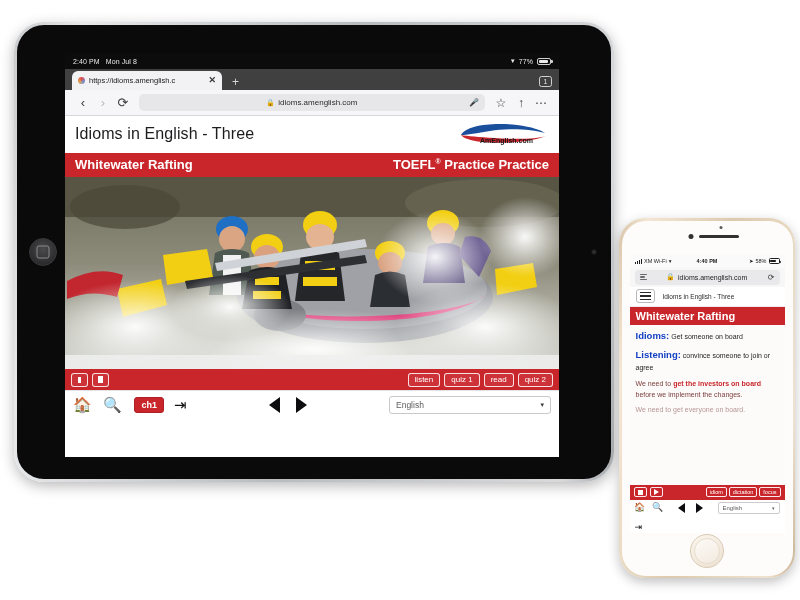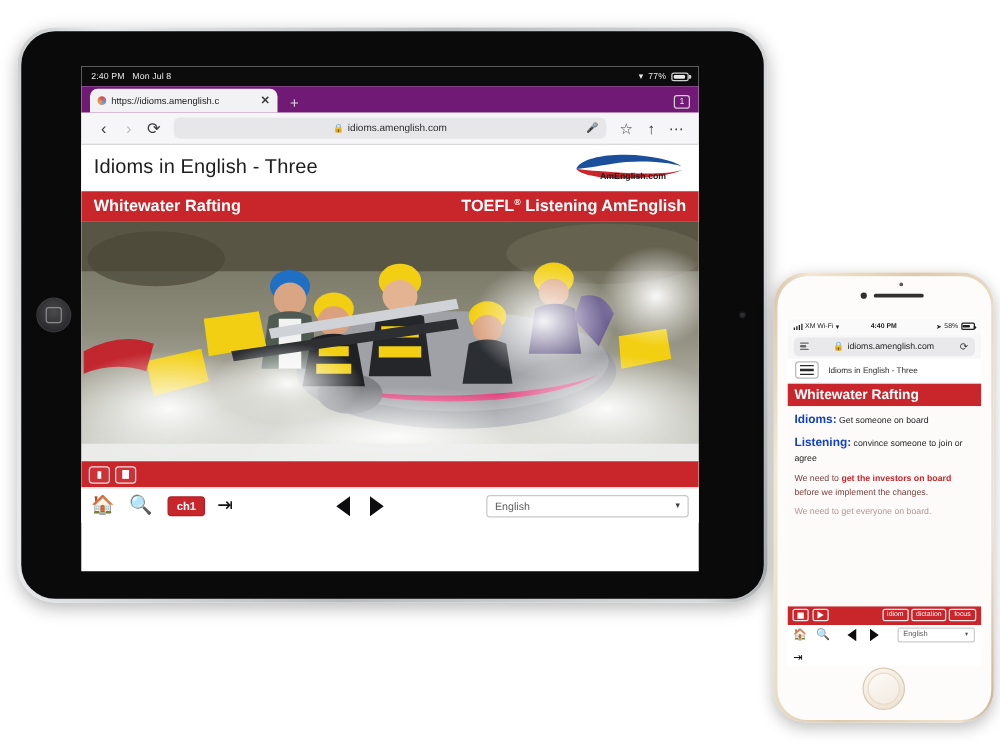--- a/index.html
+++ b/index.html
@@ -56,21 +56,21 @@
   .ios-status .s-left { display:flex; gap:6px; align-items:center; }
   .ios-status .s-right { margin-left:auto; display:flex; gap:4px; align-items:center; }
   .wifi-glyph { font-size:7px; }
   .batt {
     width:14px; height:7px; border:1px solid #cfcfd1; border-radius:2px;
     position:relative; display:inline-block;
   }
   .batt::after{content:"";position:absolute;right:-2.5px;top:1.6px;width:1.5px;height:3px;background:#cfcfd1;border-radius:0 1px 1px 0;}
   .batt i{position:absolute;left:1px;top:1px;bottom:1px;width:75%;background:#e9e9ea;border-radius:1px;display:block;}
 
-  .tabstrip { height:21px; background:#701a75; display:flex; align-items:flex-end; padding:0 7px; position:relative;}
+  .tabstrip { height:21px; background:#404040; display:flex; align-items:flex-end; padding:0 7px; position:relative;}
   .tab {
     height:19px; min-width:150px; background:#f2f2f4; border-radius:6px 6px 0 0;
     display:flex; align-items:center; gap:4px; padding:0 6px; font-size:7.5px; color:#1a1a1c;
   }
   .tab .fav { width:7px; height:7px; border-radius:50%;
     background: conic-gradient(#e14b4b,#6f8fd6,#e1a24b,#e14b4b); flex:0 0 auto;}
   .tab .tlabel { white-space:nowrap; overflow:hidden; text-overflow:clip; flex:1; }
   .tab .tclose { font-size:9px; color:#39393b; font-weight:700; line-height:1;}
   .newtab { color:#d8d8da; font-size:12px; margin-left:10px; margin-bottom:2px; line-height:1; }
   .tabcount {
@@ -294,21 +294,21 @@
               <svg viewBox="0 0 184 48" xmlns="http://www.w3.org/2000/svg">
                 <path d="M8 26 C18 6 72 0 120 6 C150 10 168 16 176 22 C150 14 100 12 66 18 C40 22 20 26 8 26 Z" fill="#1a4f9c"></path>
                 <path d="M8 26 C20 28 44 30 76 32 C120 35 158 34 178 28 C150 40 90 44 50 40 C26 37 12 32 8 26 Z" fill="#c9262c"></path>
                 <text x="46" y="42" font-family="Liberation Sans, sans-serif" font-size="14" font-weight="700" fill="#1a1a1c">AmEnglish.com</text>
               </svg>
             </div>
           </div>
 
           <div class="redband">
             <span>Whitewater Rafting</span>
-            <span class="rb-right"><span>TOEFL</span><sup>®</sup><span> Listening AmEnglish</span></span>
+            <span class="rb-right"><span>TOEFL</span><sup>®</sup><span> Practice Practice</span></span>
           </div>
 
           <div class="photo">
             <svg viewBox="0 0 494 192" preserveAspectRatio="xMidYMid slice" xmlns="http://www.w3.org/2000/svg">
               <defs>
                 <linearGradient id="wtr" x1="0" y1="0" x2="0" y2="1">
                   <stop offset="0" stop-color="#6f6d5c"></stop>
                     <stop offset=".45" stop-color="#8d8b7a"></stop>
                   <stop offset="1" stop-color="#d8dad4"></stop>
                 </linearGradient>
@@ -376,20 +376,26 @@
           <div class="ctrlbar">
             <div class="ctrl-btn ctrl-sq">
                 <span class="g"></span>
               </div>
             <div class="ctrl-btn ctrl-sq ctrl-pause">
                 <span class="g">
                   <i></i>
                   <i></i>
                 </span>
               </div>
+            <div class="ctrl-right">
+              <div class="ctrl-btn">listen</div>
+              <div class="ctrl-btn">quiz 1</div>
+              <div class="ctrl-btn">read</div>
+              <div class="ctrl-btn">quiz 2</div>
+            </div>
           </div>
 
           <div class="navbar2">
             <span class="n2 home">🏠</span>
             <span class="n2 search">🔍</span>
             <span class="chip">ch1</span>
             <span class="n2">⇥</span>
             <div class="arrows">
               <span class="ar ar-l"></span>
               <span class="ar ar-r"></span>

